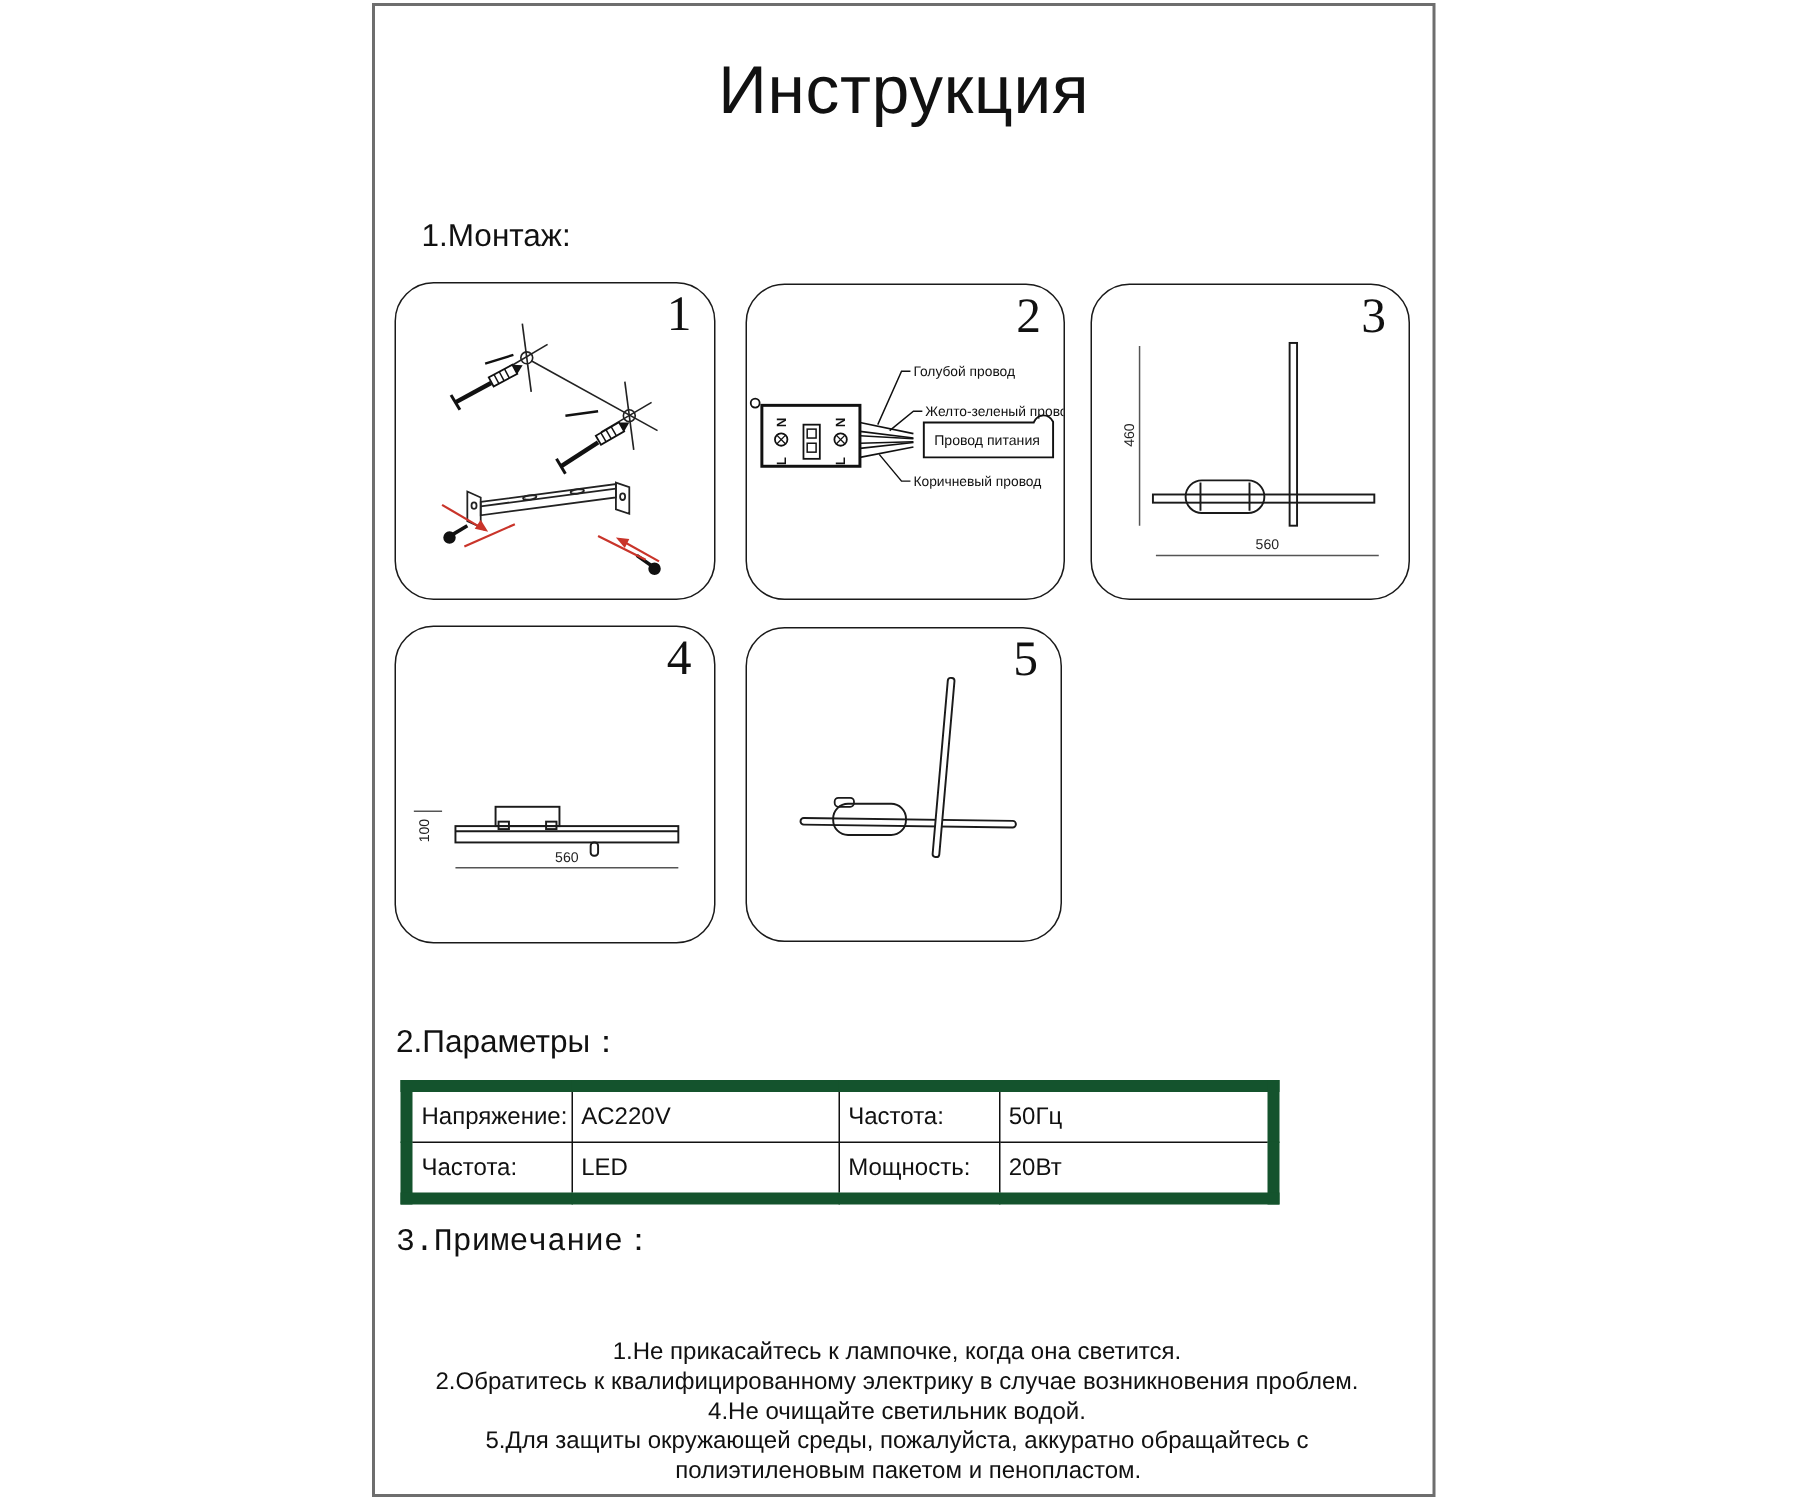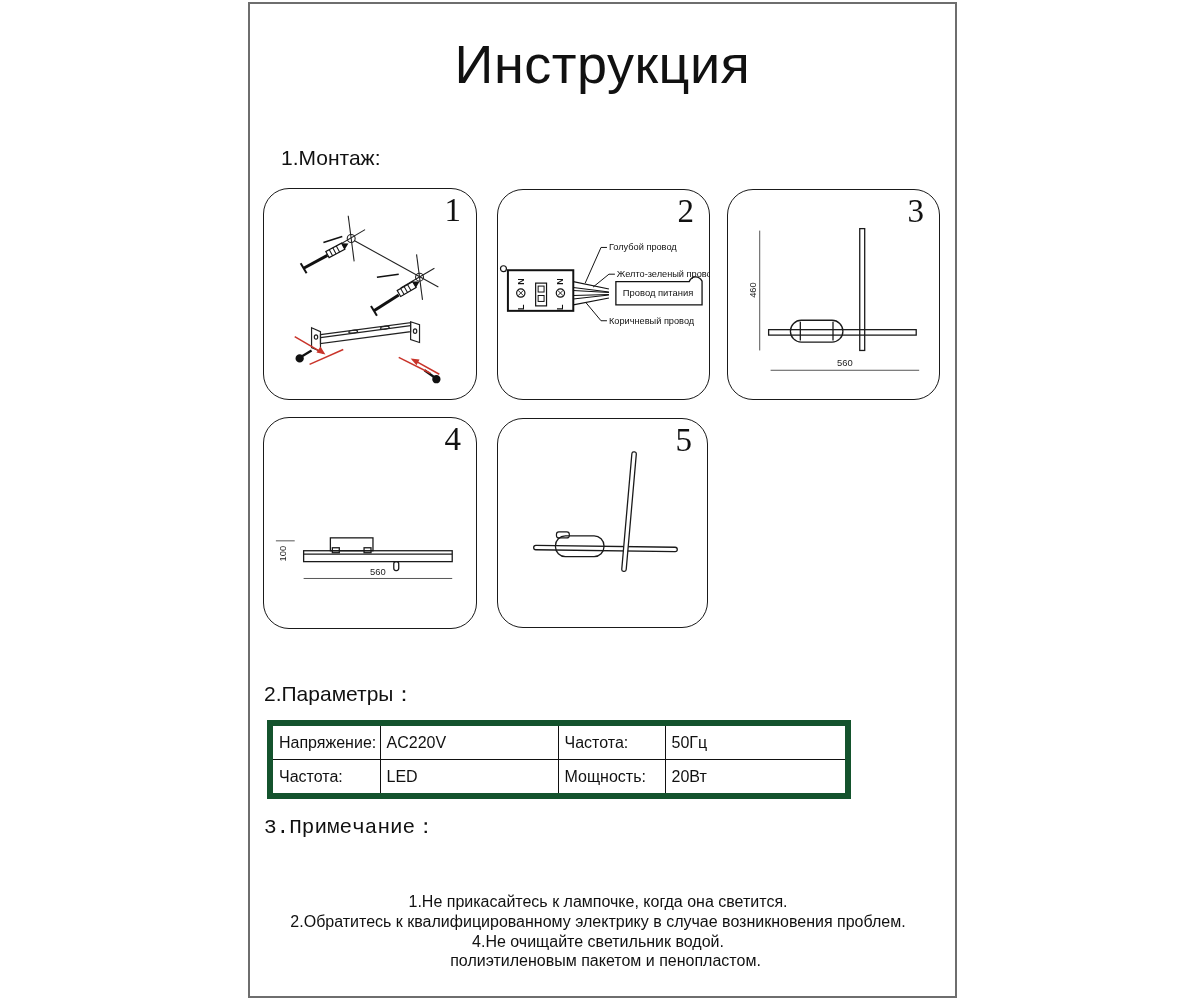--- a/index.html
+++ b/index.html
@@ -1,32 +1,32 @@
 <!DOCTYPE html>
 <html><head>
 <meta charset="utf-8">
 <style>
   html,body{margin:0;padding:0;background:#fff;}
   .canvas{position:relative;width:1200px;height:1000px;background:#fff;overflow:hidden;
           font-family:"Liberation Sans","DejaVu Sans",sans-serif;color:#111;}
   .page{position:absolute;left:248px;top:2px;width:705px;height:992px;background:#fff;
         border:2px solid #6e6e6e;}
   .title-wrap{position:absolute;top:32px;left:0;right:0;text-align:center;}
-  .doc-title{font-size:54px;line-height:1.05;font-weight:400;letter-spacing:0.5px;}
+  .doc-title{font-size:45px;line-height:1.05;font-weight:400;letter-spacing:0.5px;}
   .doc-model{font-size:30px;line-height:1.1;margin-top:3px;font-weight:400;}
   .sec-head{position:absolute;left:14px;font-size:21px;font-weight:400;}
   .panel{position:absolute;border:1.6px solid #1a1a1a;border-radius:26px;background:#fff;box-sizing:border-box;}
   .panel svg{position:absolute;left:0;top:0;width:100%;height:100%;}
   .pnum{position:absolute;top:3px;right:15px;font-family:"Liberation Serif","DejaVu Serif",serif;
         font-size:33px;font-weight:400;color:#111;}
   .svgtext{font-family:"Liberation Sans","DejaVu Sans",sans-serif;}
   table.params{position:absolute;left:17px;top:716px;border-collapse:collapse;table-layout:fixed;
         width:578px;font-size:16px;}
   table.params td{border:1.6px solid #111;height:33px;padding:0 6px;background:#fff;}
-  table.params{border:6px solid #14532d;}
+  table.params{border:8px solid #14532d;}
   td.lab{text-align:left;}
   td.val{text-align:left;}
   .notes{position:absolute;left:28px;top:888px;width:640px;font-size:16px;line-height:19.8px;text-align:center;}
   .note-cont{padding-left:15px;}
 </style>
 </head>
 <body>
 
 <div class="canvas">
   <div class="page">
@@ -224,17 +224,18 @@
       </tr>
     </tbody>
       </table>
 
     <div class="sec-head" style="top:808px;font-family:Liberation Mono, monospace;">3.Примечание：</div>
 
     <div class="notes">
       <div>1.Не прикасайтесь к лампочке, когда она светится.</div>
       <div>2.Обратитесь к квалифицированному электрику в случае возникновения проблем.</div>
       <div>4.Не очищайте светильник водой.</div>
+      <div>5.Для защиты окружающей среды, пожалуйста, аккуратно обращайтесь с</div>
       <div class="note-cont">полиэтиленовым пакетом и пенопластом.</div>
     </div>
 
   </div>
 </div>
 
 </body></html>

